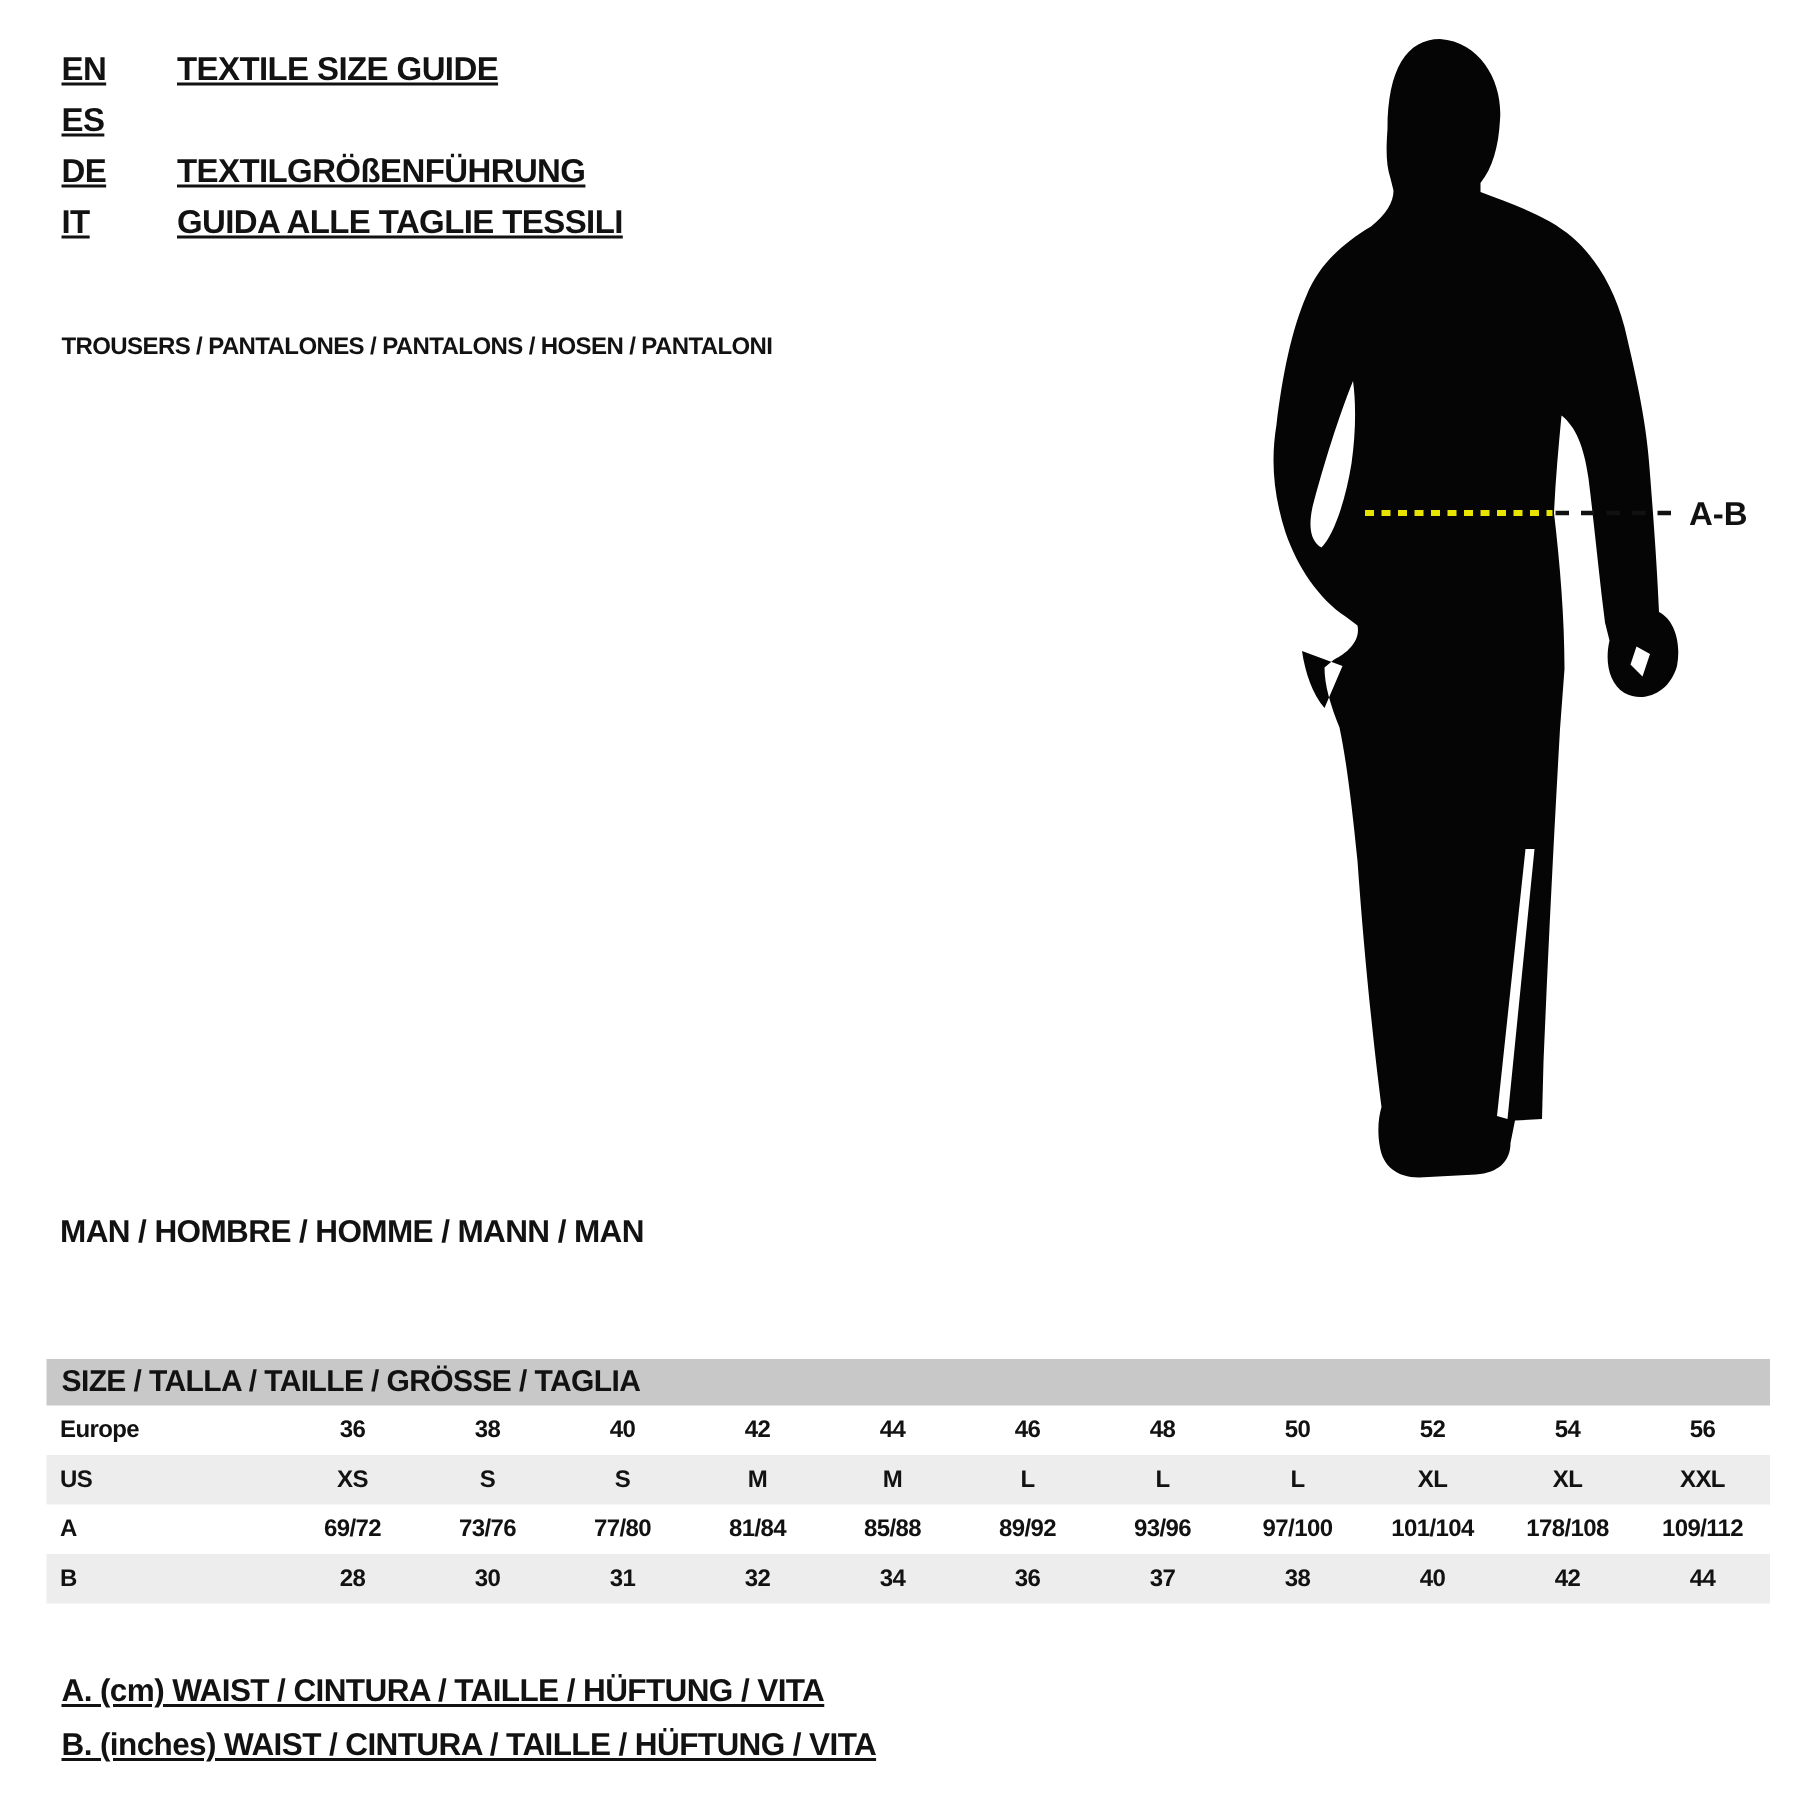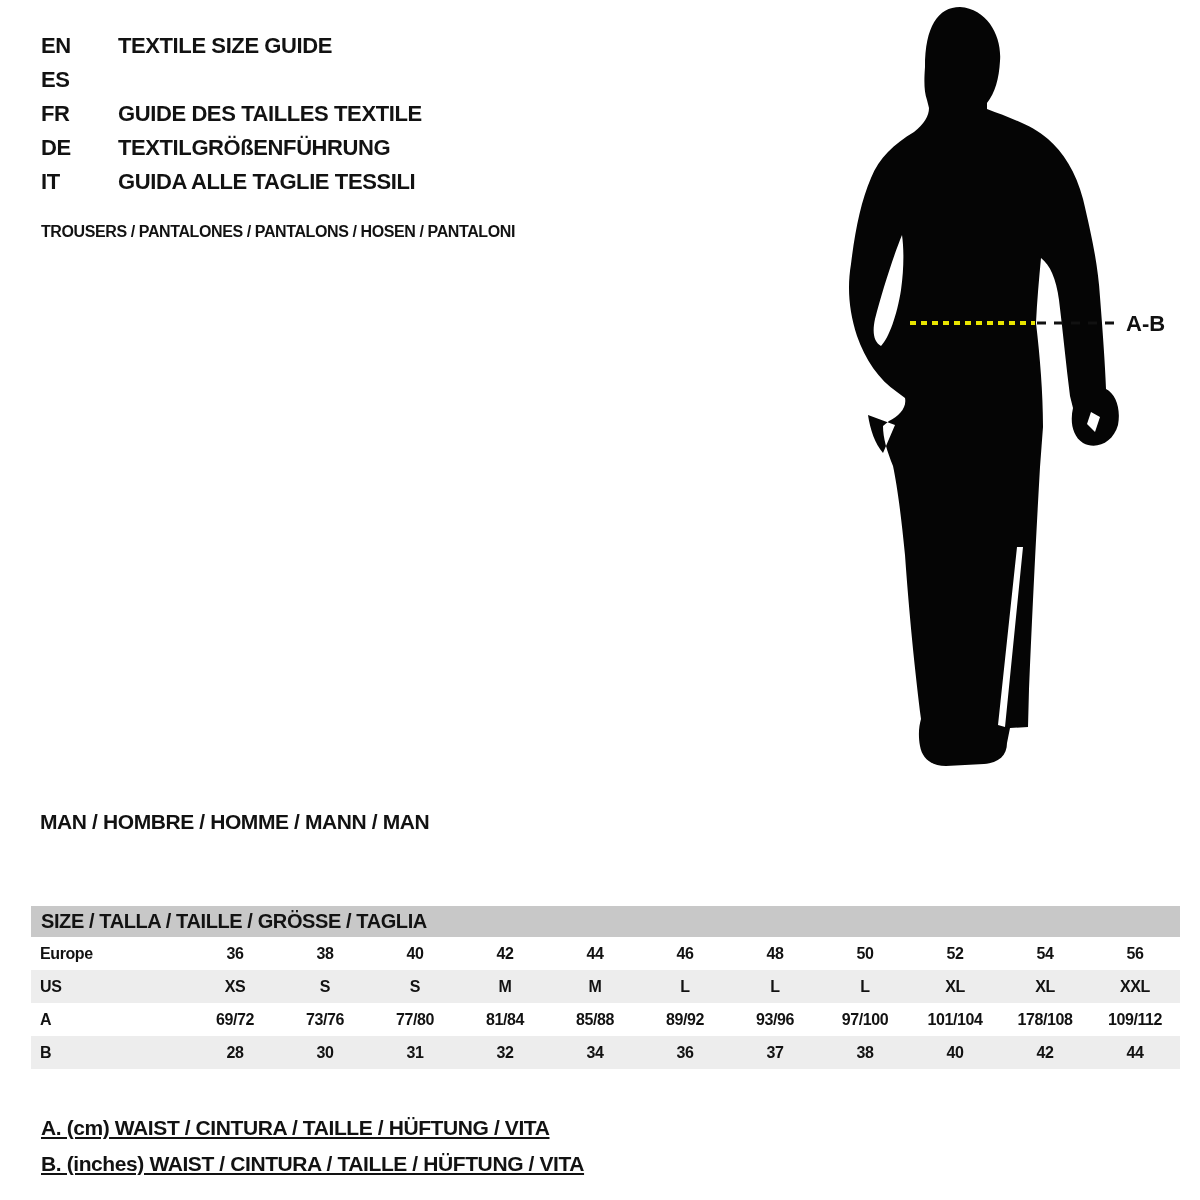--- a/index.html
+++ b/index.html
@@ -13,27 +13,27 @@
   *{box-sizing:border-box;}
   html,body{margin:0;padding:0;}
   body{
     width:1200px;height:1200px;position:relative;background:#ffffff;
     font-family:"Liberation Sans",sans-serif;font-weight:bold;
     font-stretch:condensed;letter-spacing:-0.4px;color:var(--ink);
     overflow:hidden;
   }
   
   .lang-block{position:absolute;left:41px;top:29px;}
-  .lang-row{display:flex;height:34px;line-height:34px;font-size:22px;}
+  .lang-row{display:flex;height:34px;line-height:34px;font-size:22px;text-decoration:underline;}
   .lang-code{width:77px;}
   .lang-label{white-space:nowrap;}
   
   .category{position:absolute;left:41px;top:217px;font-size:16px;line-height:30px;white-space:nowrap;}
   
-  .figure-wrap{position:absolute;left:830px;top:2px;width:340px;height:800px;}
+  .figure-wrap{position:absolute;left:830px;top:21px;width:340px;height:800px;}
   .figure-wrap svg{display:block;width:340px;height:800px;}
   .figure-wrap text{font-family:"Liberation Sans",sans-serif;font-weight:bold;font-size:22px;fill:#111;letter-spacing:0;}
   
   .gender-title{position:absolute;left:40px;top:807px;font-size:21px;line-height:30px;white-space:nowrap;}
   .size-table{position:absolute;left:31px;top:906px;width:1149px;}
   .size-table .thead{
     height:31px;line-height:31px;background:var(--header-bg);
     padding-left:10px;font-size:20px;white-space:nowrap;
   }
   .trow{display:flex;height:33px;align-items:center;font-size:16px;}
@@ -47,24 +47,20 @@
 </head>
 <body>
 
 <div class="lang-block">
   <div class="lang-row">
     <span class="lang-code">EN</span>
     <span class="lang-label">TEXTILE SIZE GUIDE</span>
   </div>
   <div class="lang-row">
     <span class="lang-code">ES</span>
-  </div>
-  <div class="lang-row">
-    <span class="lang-code">FR</span>
-    <span class="lang-label">GUIDE DES TAILLES TEXTILE</span>
   </div>
   <div class="lang-row">
     <span class="lang-code">DE</span>
     <span class="lang-label">TEXTILGRÖßENFÜHRUNG</span>
   </div>
   <div class="lang-row">
     <span class="lang-code">IT</span>
     <span class="lang-label">GUIDA ALLE TAGLIE TESSILI</span>
   </div>
 </div>

